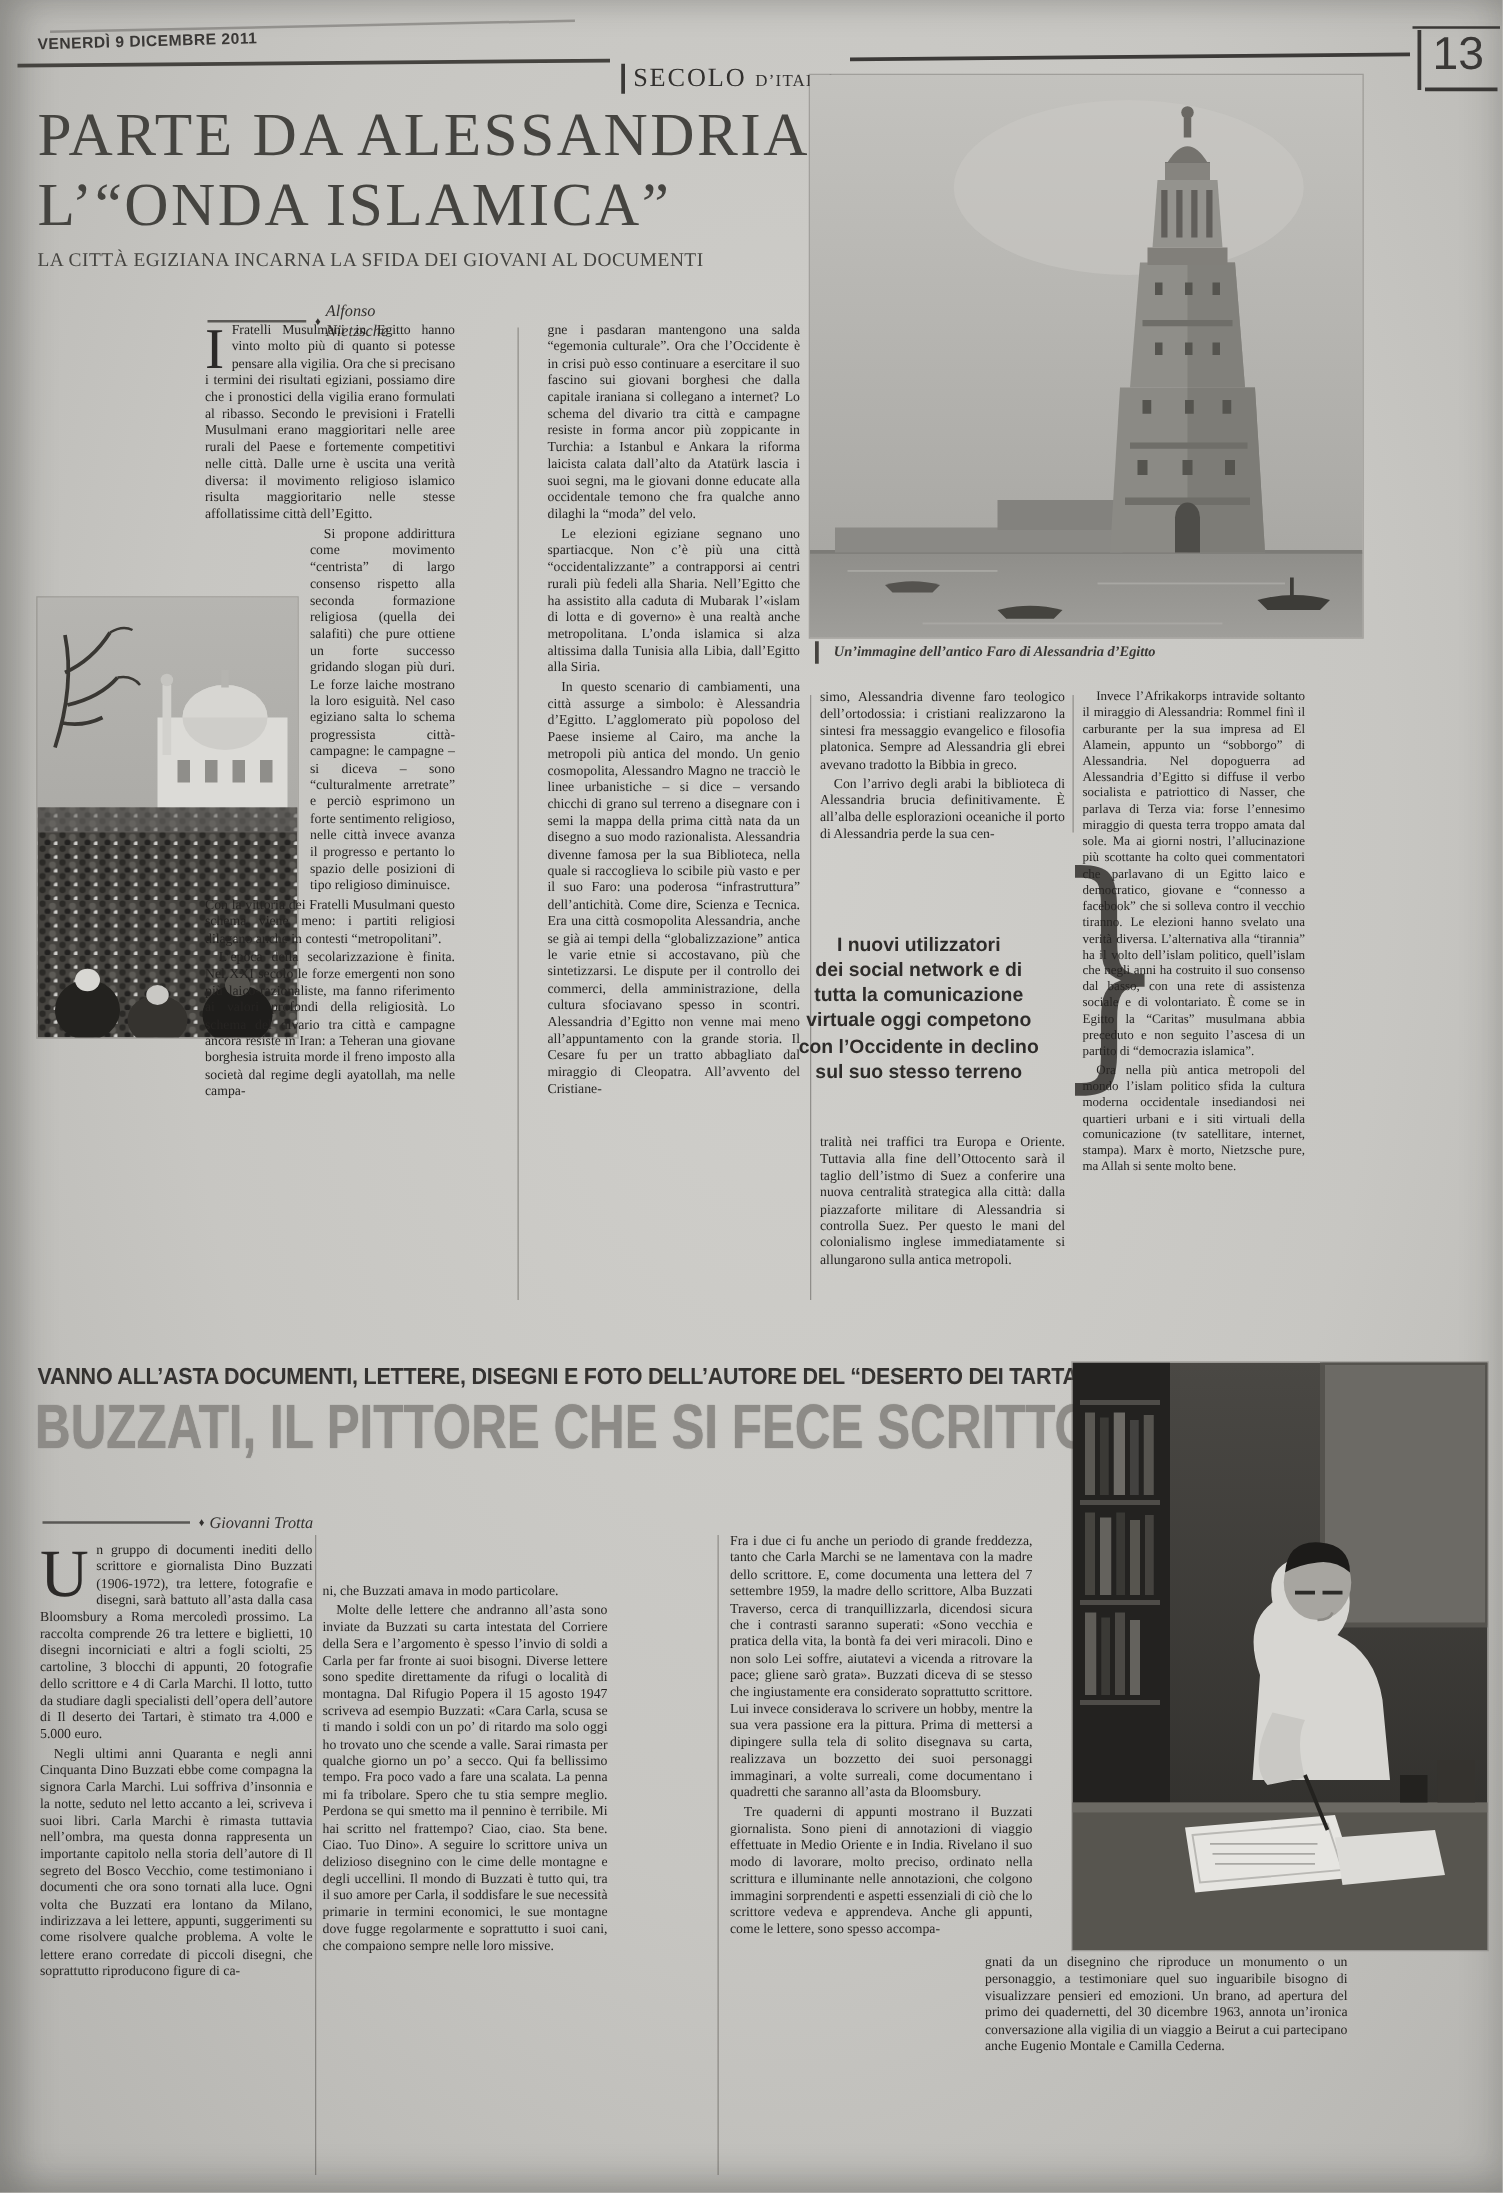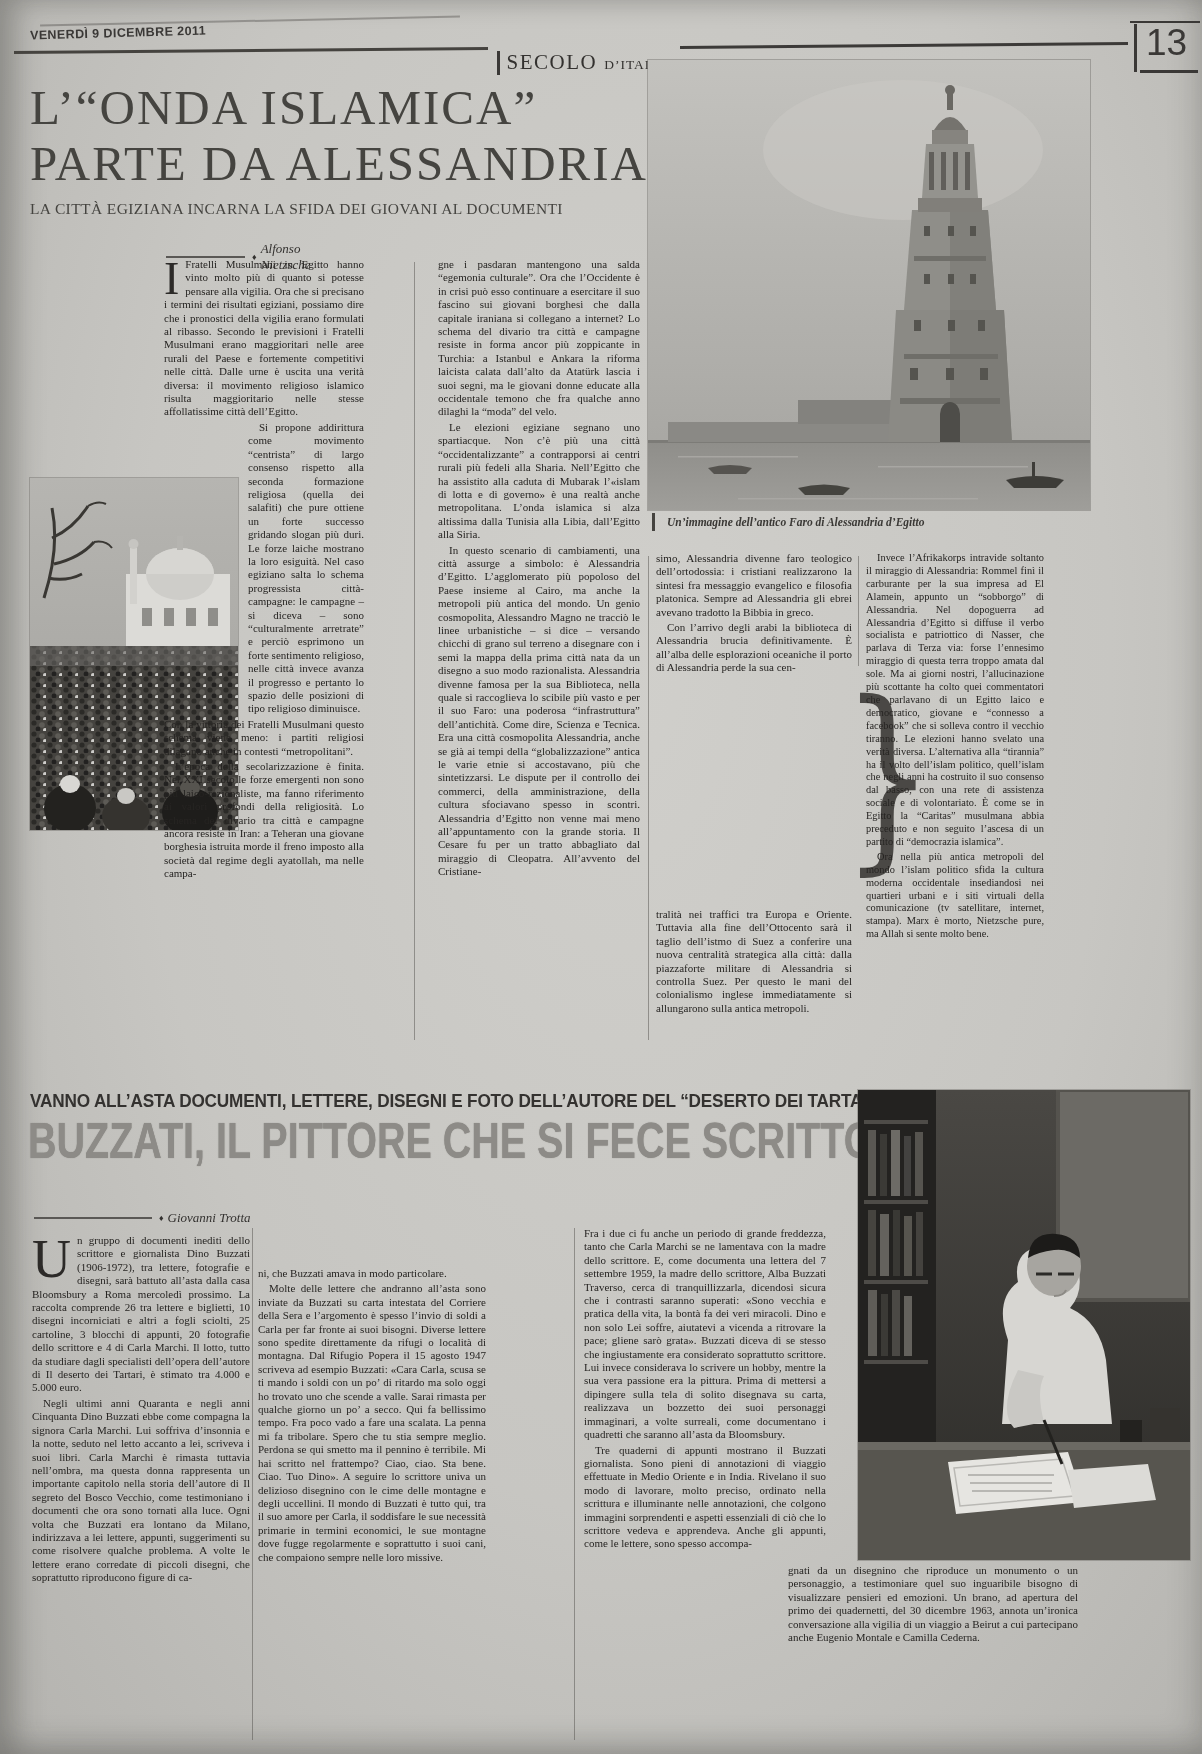--- a/index.html
+++ b/index.html
@@ -99,22 +99,22 @@
     <span class="main">SECOLO</span>
     <span class="sub">D’ITALIA</span>
   </div>
   <div class="abs hdr-rule-r"></div>
   <div class="abs pn-top"></div>
   <div class="abs pn-vbar"></div>
   <div class="abs pageno">13</div>
   <div class="abs pn-under"></div>
 
   <div class="abs a1-hl">
+    <div>PARTE DA ALESSANDRIA</div>
     <div>L’“ONDA ISLAMICA”</div>
-    <div>PARTE DA ALESSANDRIA</div>
   </div>
   <div class="abs a1-sub">LA CITTÀ EGIZIANA INCARNA LA SFIDA DEI GIOVANI AL DOCUMENTI</div>
 
   <div class="abs byline byline1">
     <span class="rule"></span>
     <span class="dia">♦</span>
     <span>Alfonso Nietzsche</span>
   </div>
 
   <div class="fig" style="left:648px;top:60px;width:442px;height:450px;">
@@ -248,20 +248,28 @@
     <p class="noind">gne i pasdaran mantengono una salda “egemonia culturale”. Ora che l’Occidente è in crisi può esso continuare a esercitare il suo fascino sui giovani borghesi che dalla capitale iraniana si collegano a internet? Lo schema del divario tra città e campagne resiste in forma ancor più zoppicante in Turchia: a Istanbul e Ankara la riforma laicista calata dall’alto da Atatürk lascia i suoi segni, ma le giovani donne educate alla occidentale temono che fra qualche anno dilaghi la “moda” del velo.</p>
     <p>Le elezioni egiziane segnano uno spartiacque. Non c’è più una città “occidentalizzante” a contrapporsi ai centri rurali più fedeli alla Sharia. Nell’Egitto che ha assistito alla caduta di Mubarak l’«islam di lotta e di governo» è una realtà anche metropolitana. L’onda islamica si alza altissima dalla Tunisia alla Libia, dall’Egitto alla Siria.</p>
     <p>In questo scenario di cambiamenti, una città assurge a simbolo: è Alessandria d’Egitto. L’agglomerato più popoloso del Paese insieme al Cairo, ma anche la metropoli più antica del mondo. Un genio cosmopolita, Alessandro Magno ne tracciò le linee urbanistiche – si dice – versando chicchi di grano sul terreno a disegnare con i semi la mappa della prima città nata da un disegno a suo modo razionalista. Alessandria divenne famosa per la sua Biblioteca, nella quale si raccoglieva lo scibile più vasto e per il suo Faro: una poderosa “infrastruttura” dell’antichità. Come dire, Scienza e Tecnica. Era una città cosmopolita Alessandria, anche se già ai tempi della “globalizzazione” antica le varie etnie si accostavano, più che sintetizzarsi. Le dispute per il controllo dei commerci, della amministrazione, della cultura sfociavano spesso in scontri. Alessandria d’Egitto non venne mai meno all’appuntamento con la grande storia. Il Cesare fu per un tratto abbagliato dal miraggio di Cleopatra. All’avvento del Cristiane-</p>
   </div>
 
   <div class="col a1c3">
     <p class="noind">simo, Alessandria divenne faro teologico dell’ortodossia: i cristiani realizzarono la sintesi fra messaggio evangelico e filosofia platonica. Sempre ad Alessandria gli ebrei avevano tradotto la Bibbia in greco.</p>
     <p>Con l’arrivo degli arabi la biblioteca di Alessandria brucia definitivamente. È all’alba delle esplorazioni oceaniche il porto di Alessandria perde la sua cen-</p>
   </div>
 
+  <div class="abs pullquote">
+    <span>I nuovi utilizzatori</span>
+    <span>dei social network e di</span>
+    <span>tutta la comunicazione</span>
+    <span>virtuale oggi competono</span>
+    <span>con l’Occidente in declino</span>
+    <span>sul suo stesso terreno</span>
+  </div>
   <div class="abs brace">}</div>
 
   <div class="col a1c3b">
     <p class="noind">tralità nei traffici tra Europa e Oriente. Tuttavia alla fine dell’Ottocento sarà il taglio dell’istmo di Suez a conferire una nuova centralità strategica alla città: dalla piazzaforte militare di Alessandria si controlla Suez. Per questo le mani del colonialismo inglese immediatamente si allungarono sulla antica metropoli.</p>
   </div>
 
   <div class="col a1c4">
     <p>Invece l’Afrikakorps intravide soltanto il miraggio di Alessandria: Rommel finì il carburante per la sua impresa ad El Alamein, appunto un “sobborgo” di Alessandria. Nel dopoguerra ad Alessandria d’Egitto si diffuse il verbo socialista e patriottico di Nasser, che parlava di Terza via: forse l’ennesimo miraggio di questa terra troppo amata dal sole. Ma ai giorni nostri, l’allucinazione più scottante ha colto quei commentatori che parlavano di un Egitto laico e democratico, giovane e “connesso a facebook” che si solleva contro il vecchio tiranno. Le elezioni hanno svelato una verità diversa. L’alternativa alla “tirannia” ha il volto dell’islam politico, quell’islam che negli anni ha costruito il suo consenso dal basso, con una rete di assistenza sociale e di volontariato. È come se in Egitto la “Caritas” musulmana abbia preceduto e non seguito l’ascesa di un partito di “democrazia islamica”.</p>
     <p>Ora nella più antica metropoli del mondo l’islam politico sfida la cultura moderna occidentale insediandosi nei quartieri urbani e i siti virtuali della comunicazione (tv satellitare, internet, stampa). Marx è morto, Nietzsche pure, ma Allah si sente molto bene.</p>
   </div>

